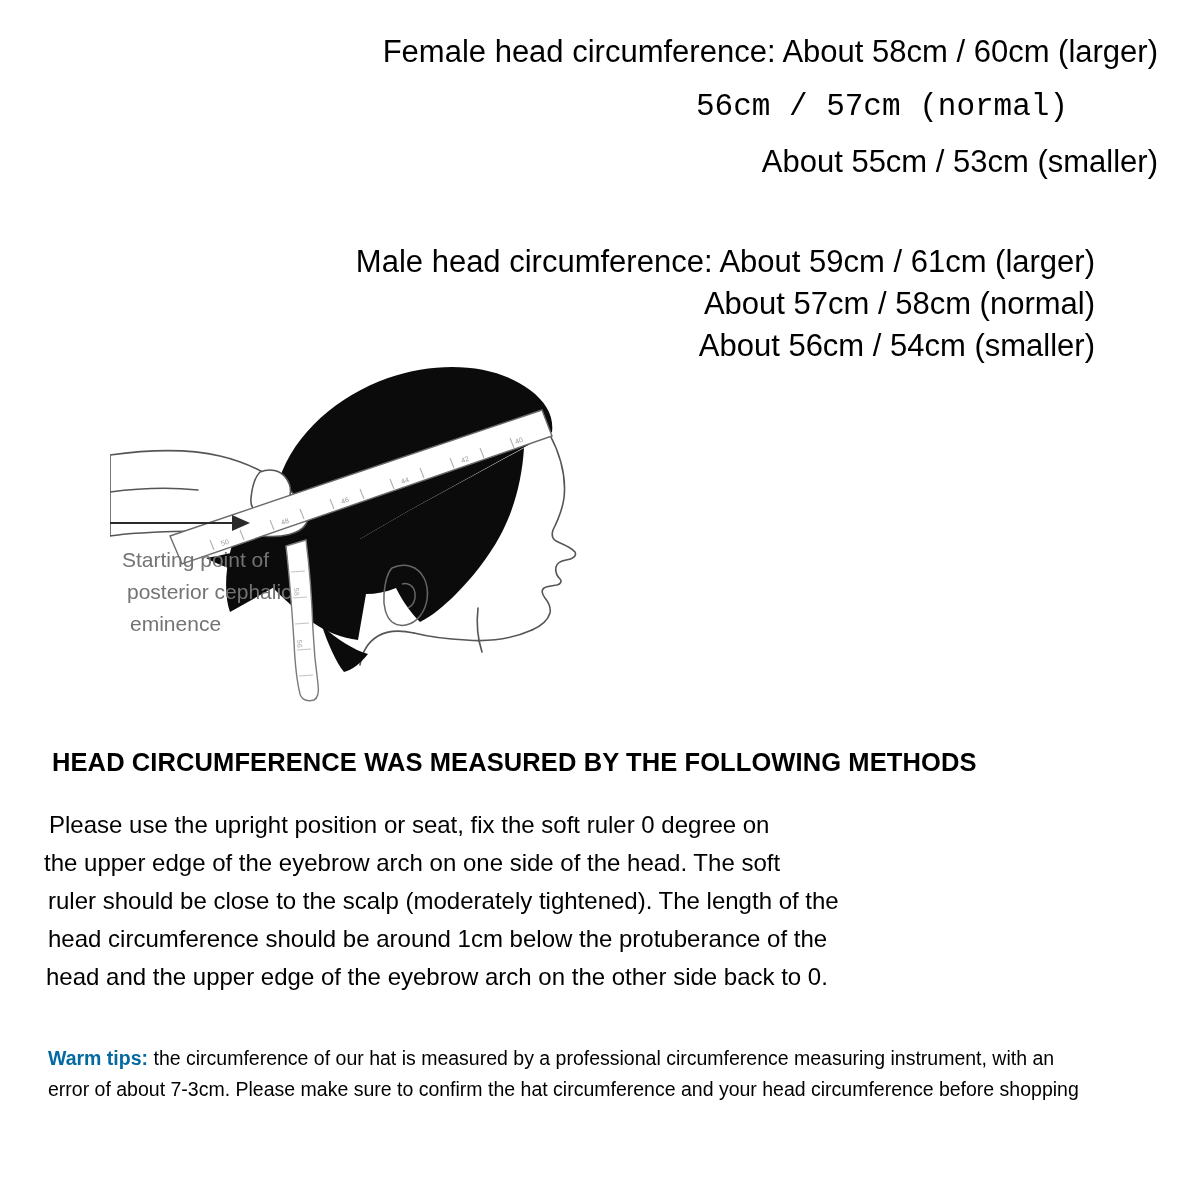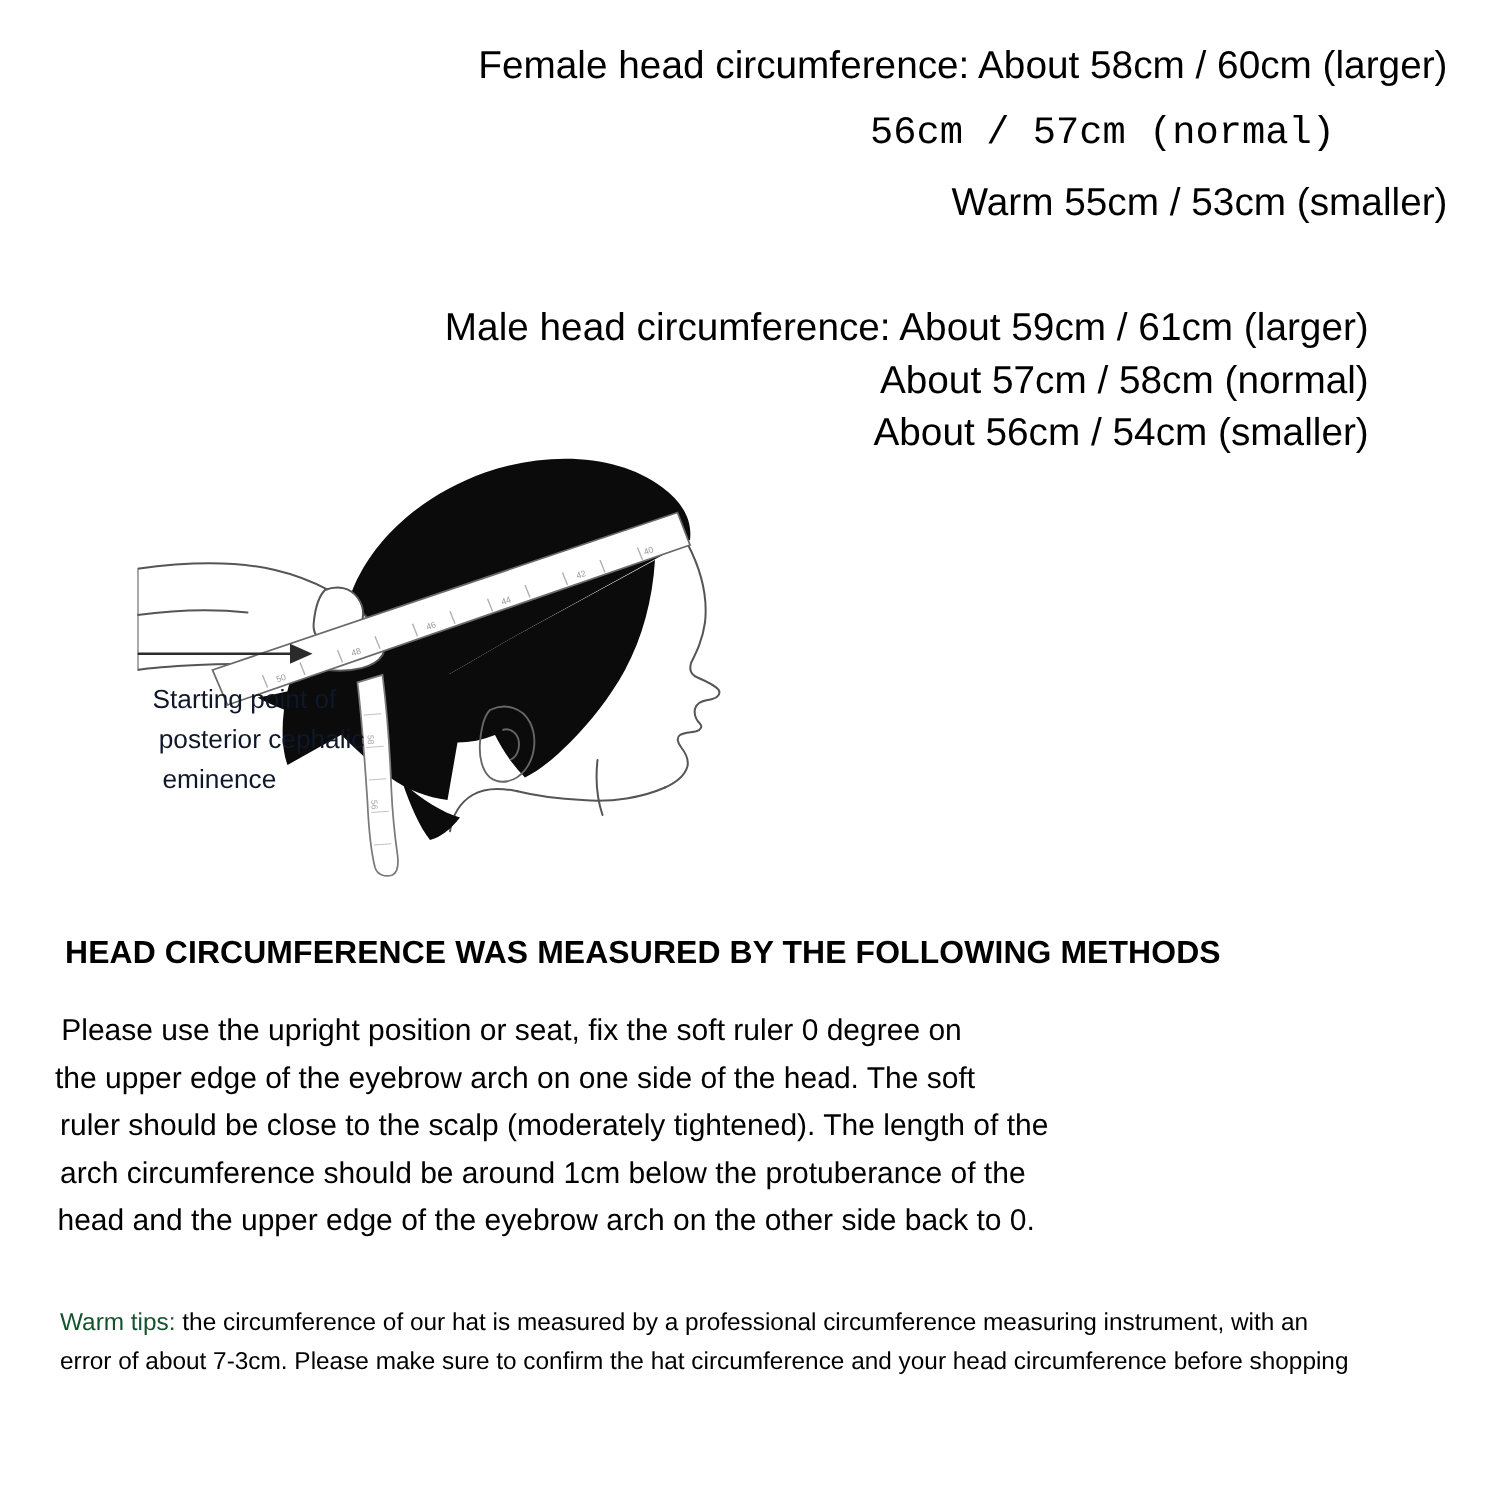--- a/index.html
+++ b/index.html
@@ -49,21 +49,21 @@
     height: 380px;
   }
   #diagram svg { display: block; width: 100%; height: 100%; }
 
   .diagram-label {
     position: absolute;
     left: 122px;
     top: 544px;
     font-size: 21px;
     line-height: 32px;
-    color: #0f172a;
+    color: #737373;
     white-space: nowrap;
   }
   .diagram-label .ln2 { padding-left: 5px; }
   .diagram-label .ln3 { padding-left: 8px; }
 
   
   #methods-heading {
     position: absolute;
     left: 52px;
     top: 750px;
@@ -92,32 +92,32 @@
   
   #warm-tips {
     position: absolute;
     left: 48px;
     top: 1043px;
     width: 1120px;
     font-size: 19.5px;
     line-height: 31px;
   }
   #warm-tips .tips-label {
-    color: #14532d;
-    font-weight: normal;
+    color: #0369a1;
+    font-weight: bold;
   }
   #warm-tips .tips-line { white-space: nowrap; }
 </style>
 </head>
 <body>
 
 <div id="female-block" class="size-block">
   <div class="size-line l1">Female head circumference: About 58cm / 60cm (larger)</div>
   <div class="size-line l2">56cm / 57cm (normal)</div>
-  <div class="size-line l3">Warm 55cm / 53cm (smaller)</div>
+  <div class="size-line l3">About 55cm / 53cm (smaller)</div>
 </div>
 
 <div id="male-block" class="size-block">
   <div class="size-line l1">Male head circumference: About 59cm / 61cm (larger)</div>
   <div class="size-line l2">About 57cm / 58cm (normal)</div>
   <div class="size-line l3">About 56cm / 54cm (smaller)</div>
 </div>
 
 <div id="diagram">
   <svg viewBox="0 0 560 380" xmlns="http://www.w3.org/2000/svg">
@@ -274,20 +274,20 @@
   <div class="ln2">posterior cephalic</div>
   <div class="ln3">eminence</div>
 </div>
 
 <div id="methods-heading">HEAD CIRCUMFERENCE WAS MEASURED BY THE FOLLOWING METHODS</div>
 
 <div id="methods-body">
   <div class="m1">Please use the upright position or seat, fix the soft ruler 0 degree on</div>
   <div class="m2">the upper edge of the eyebrow arch on one side of the head. The soft</div>
   <div class="m3">ruler should be close to the scalp (moderately tightened). The length of the</div>
-  <div class="m4">arch circumference should be around 1cm below the protuberance of the</div>
+  <div class="m4">head circumference should be around 1cm below the protuberance of the</div>
   <div class="m5">head and the upper edge of the eyebrow arch on the other side back to 0.</div>
 </div>
 
 <div id="warm-tips">
   <div class="tips-line"><span class="tips-label">Warm tips:</span><span> the circumference of our hat is measured by a professional circumference measuring instrument, with an</span></div>
   <div class="tips-line">error of about 7-3cm. Please make sure to confirm the hat circumference and your head circumference before shopping</div>
 </div>
 
 </body></html>

